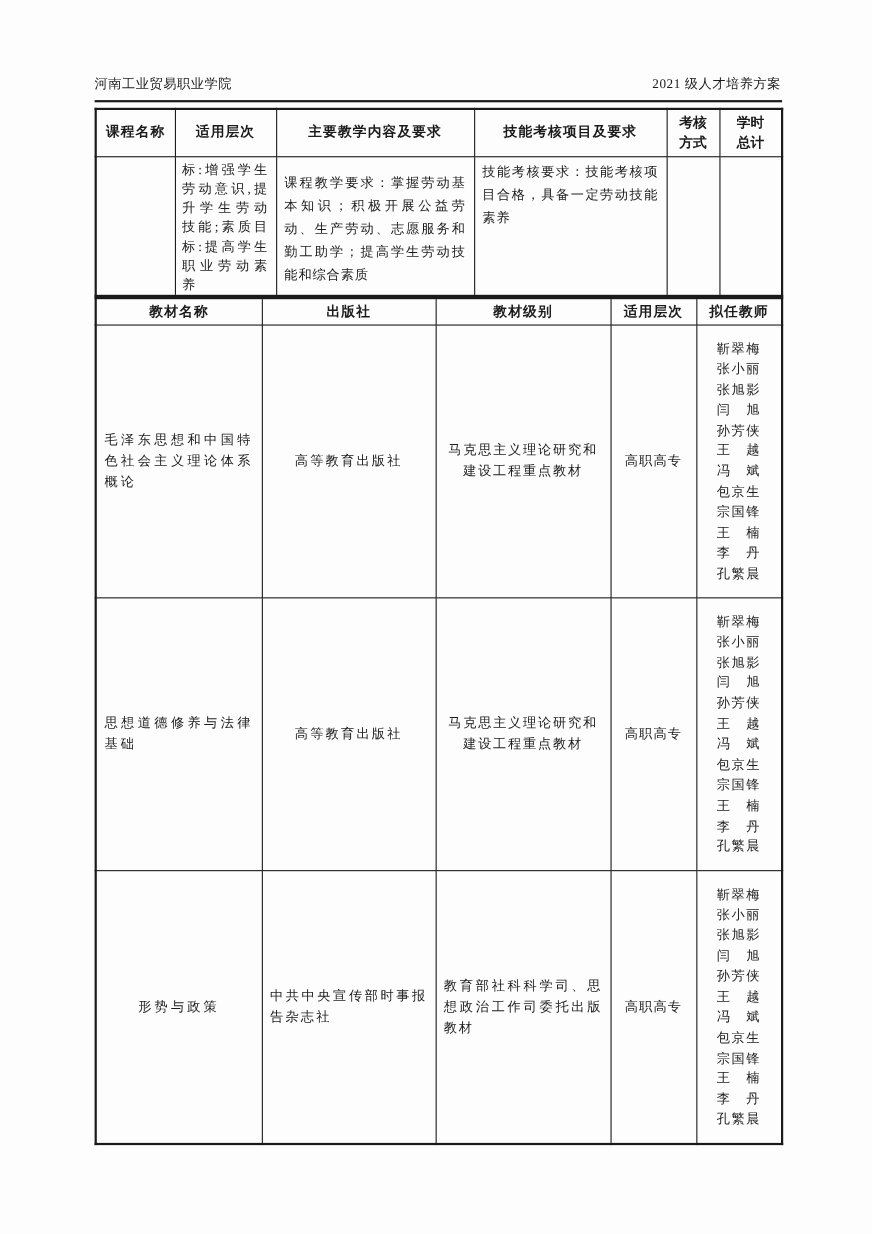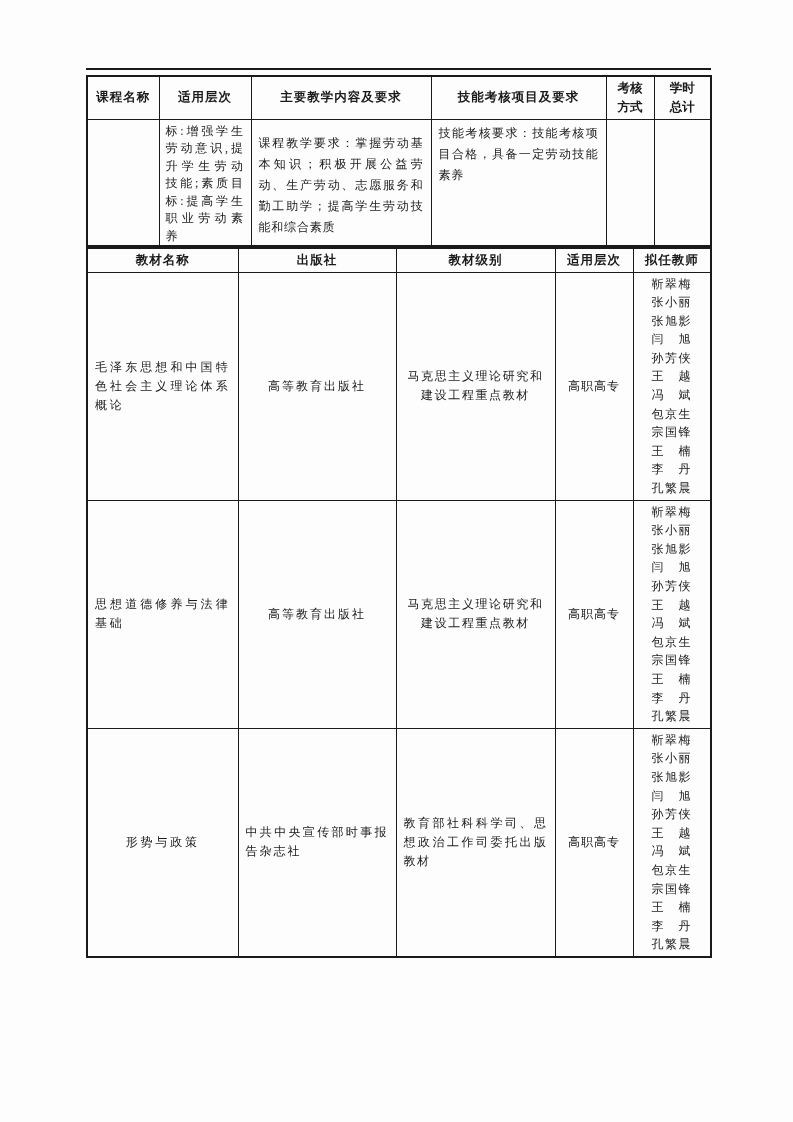--- a/index.html
+++ b/index.html
@@ -148,35 +148,39 @@
     letter-spacing: 1.6px;
     line-height: 19px;
   }
   .td-layer {
     text-align: center;
     letter-spacing: 1px;
   }
   .td-teachers {
     text-align: center;
     letter-spacing: 1.5px;
-    padding: 2px 0;
+    padding: 12px 0;
   }
   .td-teachers div { line-height: 18.6px; }
   
   .page-footer {
     margin-top: 8px;
     font-size: 12.5px;
     letter-spacing: 1.5px;
   }
 </style>
 </head>
 <body>
 
 <div class="page">
 
+  <div class="page-header">
+    <span>河南工业贸易职业学院</span>
+    <span>2021 级人才培养方案</span>
+  </div>
   <div class="header-rule"></div>
 
   <table class="course-table">
     <colgroup>
       <col style="width:72px">
         <col style="width:92px">
         <col style="width:180px">
       <col style="width:175px">
         <col style="width:48px">
         <col style="width:57px">

